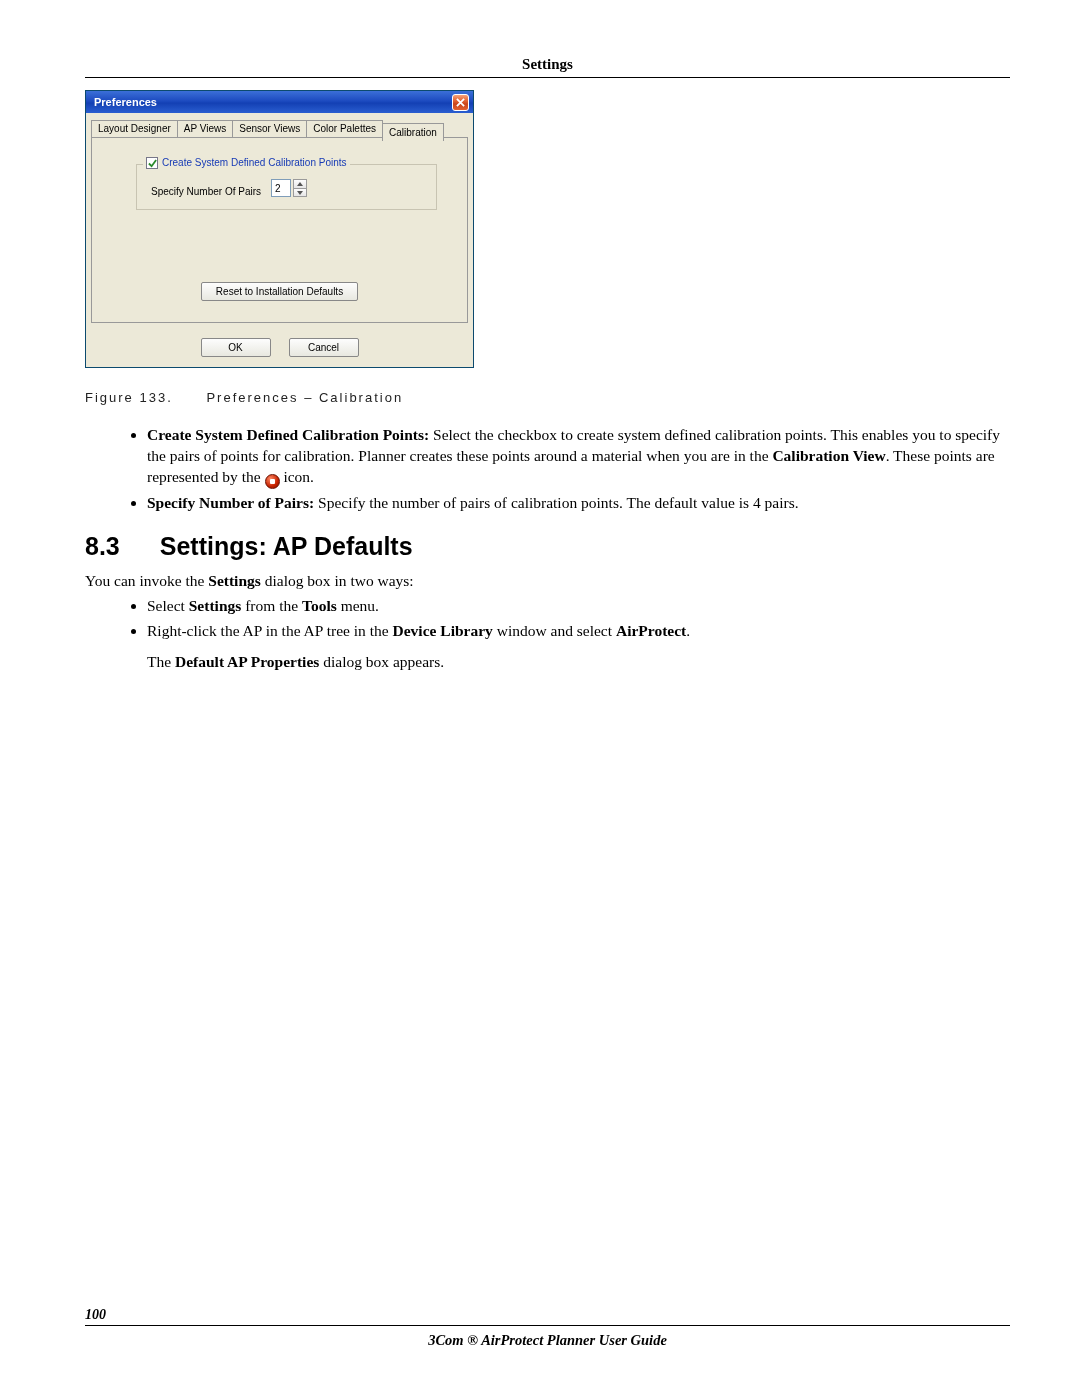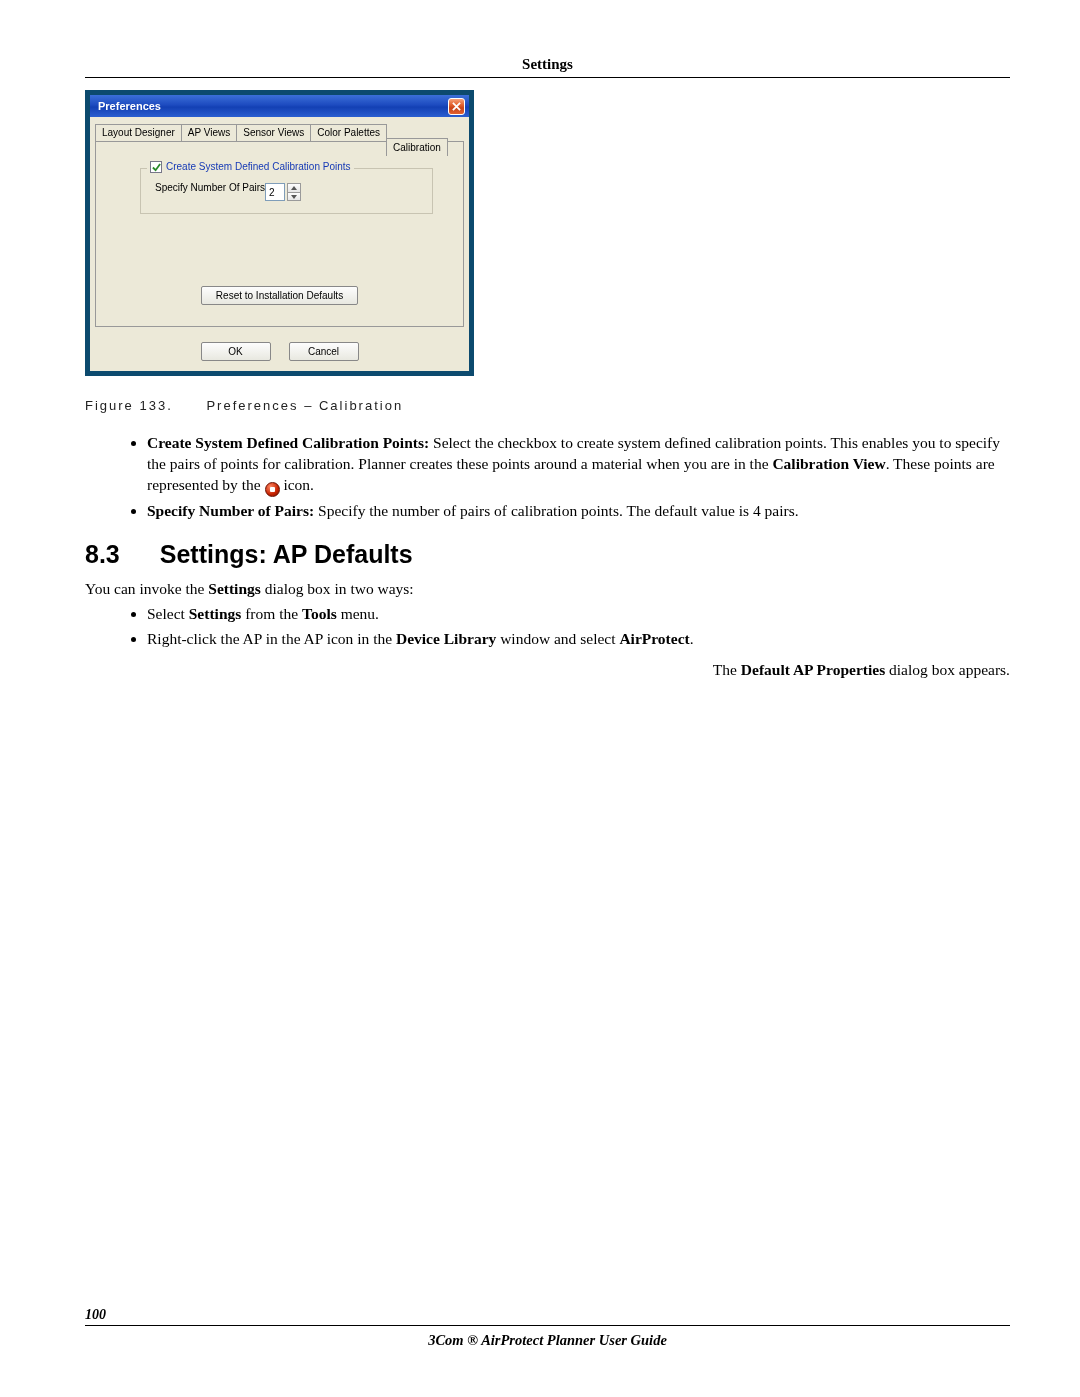--- a/index.html
+++ b/index.html
@@ -22,21 +22,21 @@
     margin-bottom: 4px;
   }
   .top-rule {
     border: none;
     border-top: 1px solid #000;
     margin-bottom: 12px;
   }
   
   .dialog {
     width: 389px;
-    border: 5px solid #0c4a6e;
+    border: 1px solid #0c4a6e;
     background: #ece9d8;
     font-family: Tahoma, Arial, sans-serif;
     font-size: 11px;
     line-height: 1;
     margin-left: 0;
   }
   .titlebar {
     background: linear-gradient(to bottom, #3b6fd8 0%, #1d4bc0 45%, #1340b4 55%, #2a5ed0 100%);
     color: #fff;
     display: flex;
@@ -66,21 +66,21 @@
     background: #ece9d8;
     font-size: 10px;
     padding: 3px 6px;
     margin-right: -1px;
     position: relative;
     top: 1px;
     color: #000;
   }
   .tab.active {
     background: #ece9d8;
-    top: 15px;
+    top: 4px;
     padding-top: 4px;
     z-index: 2;
   }
   .tabpanel {
     border: 1px solid #999;
     margin: 0 5px 5px 5px;
     padding: 18px 16px 8px 16px;
     background: #ece9d8;
     min-height: 186px;
     position: relative;
@@ -105,21 +105,21 @@
   }
   .cb {
     width: 12px; height: 12px;
     border: 1px solid #778;
     background: #fff;
     display: inline-flex;
     align-items: center;
     justify-content: center;
   }
   .cb svg { width: 9px; height: 9px; }
-  .field-row { display: flex; align-items: flex-start; font-size: 10px; color: #000; margin-left: 4px; }
+  .field-row { display: flex; align-items: flex-end; gap: 10px; font-size: 10px; color: #000; margin-left: 4px; }
   .spinner {
     display: flex; align-items: stretch;
   }
   .spinner input {
     width: 20px; height: 18px;
     font-size: 10px; padding: 0 3px;
     border: 1px solid #7f9db9;
     background: #fff;
   }
   .spinbtns {
@@ -177,21 +177,21 @@
     margin: 18px 0 10px 0;
     display: flex;
     gap: 40px;
   }
   .para {
     font-family: "Book Antiqua", Palatino, Georgia, serif;
     font-size: 15.5px;
     line-height: 1.35;
     margin-bottom: 4px;
   }
-  .para.indent { margin-left: 62px; margin-top: 10px; text-align: right; }
+  .para.indent { margin-left: 62px; margin-top: 10px; }
   .inline-icon {
     display: inline-flex;
     width: 15px; height: 15px;
     background: radial-gradient(circle at 35% 30%, #ff8a66, #c62200 60%, #7a1300);
     border: 1px solid #6a0f00;
     border-radius: 50%;
     vertical-align: -2px;
     align-items: center; justify-content: center;
   }
   .inline-icon::after{
@@ -304,21 +304,21 @@
 
   <p class="para">
     <span>You can invoke the </span><b>Settings</b><span> dialog box in two ways:</span>
   </p>
 
   <ul class="doclist inner">
     <li>
       <span>Select </span><b>Settings</b><span> from the </span><b>Tools</b><span> menu.</span>
     </li>
     <li>
-      <span>Right-click the AP in the AP icon in the </span><b>Device Library</b><span> window and select </span><b>AirProtect</b><span>.</span>
+      <span>Right-click the AP in the AP tree in the </span><b>Device Library</b><span> window and select </span><b>AirProtect</b><span>.</span>
     </li>
   </ul>
 
   <p class="para indent">
     <span>The </span><b>Default AP Properties</b><span> dialog box appears.</span>
   </p>
 </div>
 
 <div class="footer">
   <div class="pagenum">100</div>

